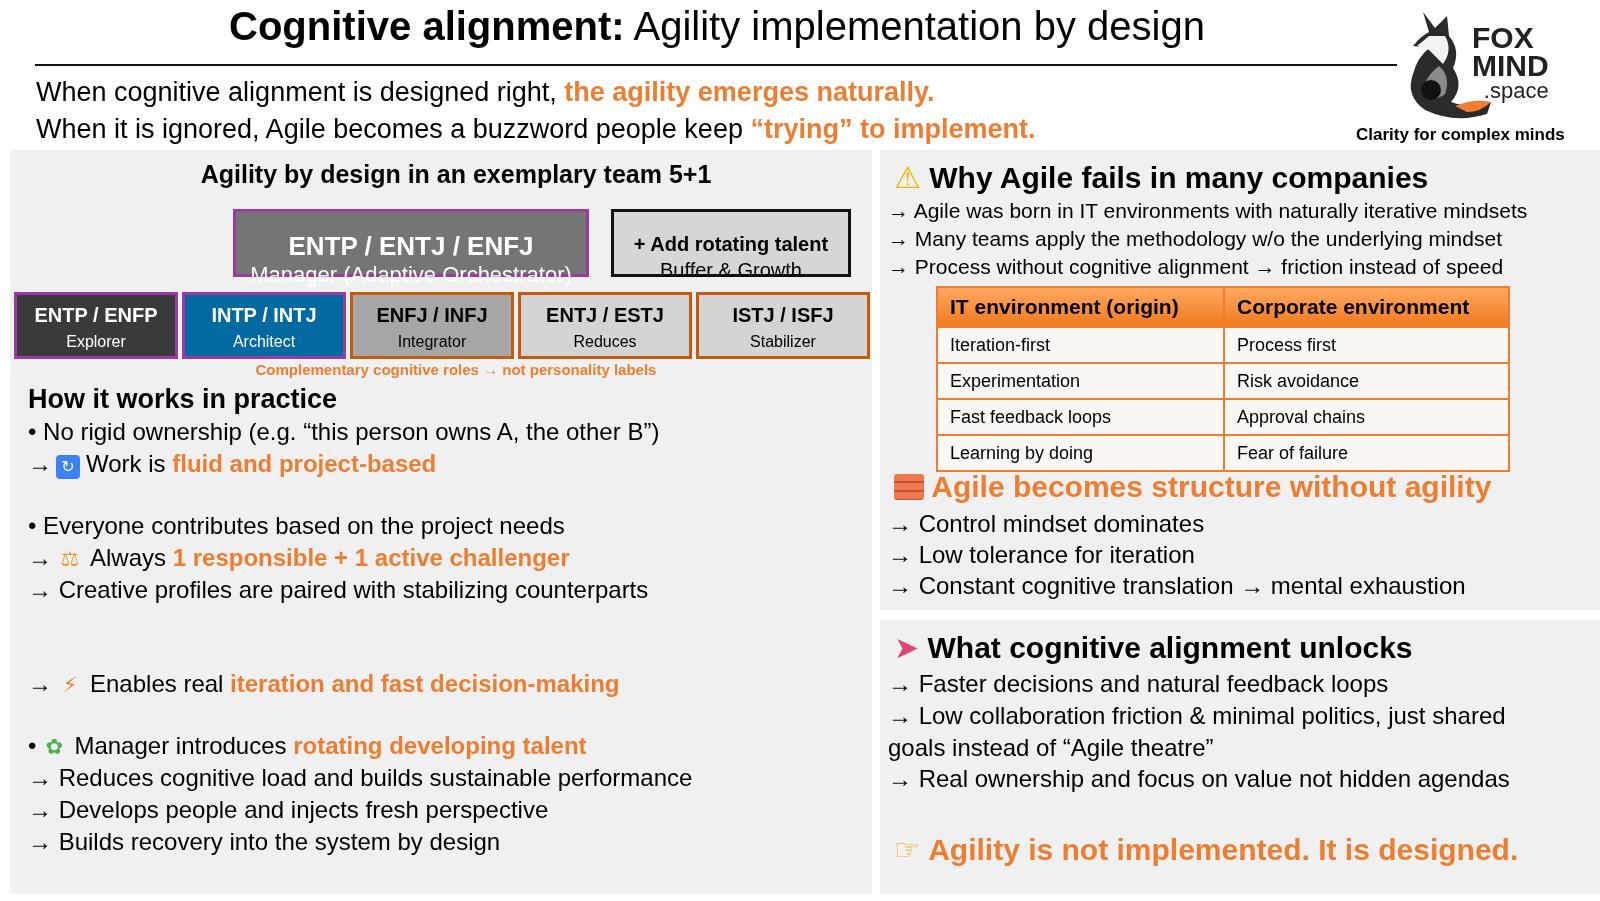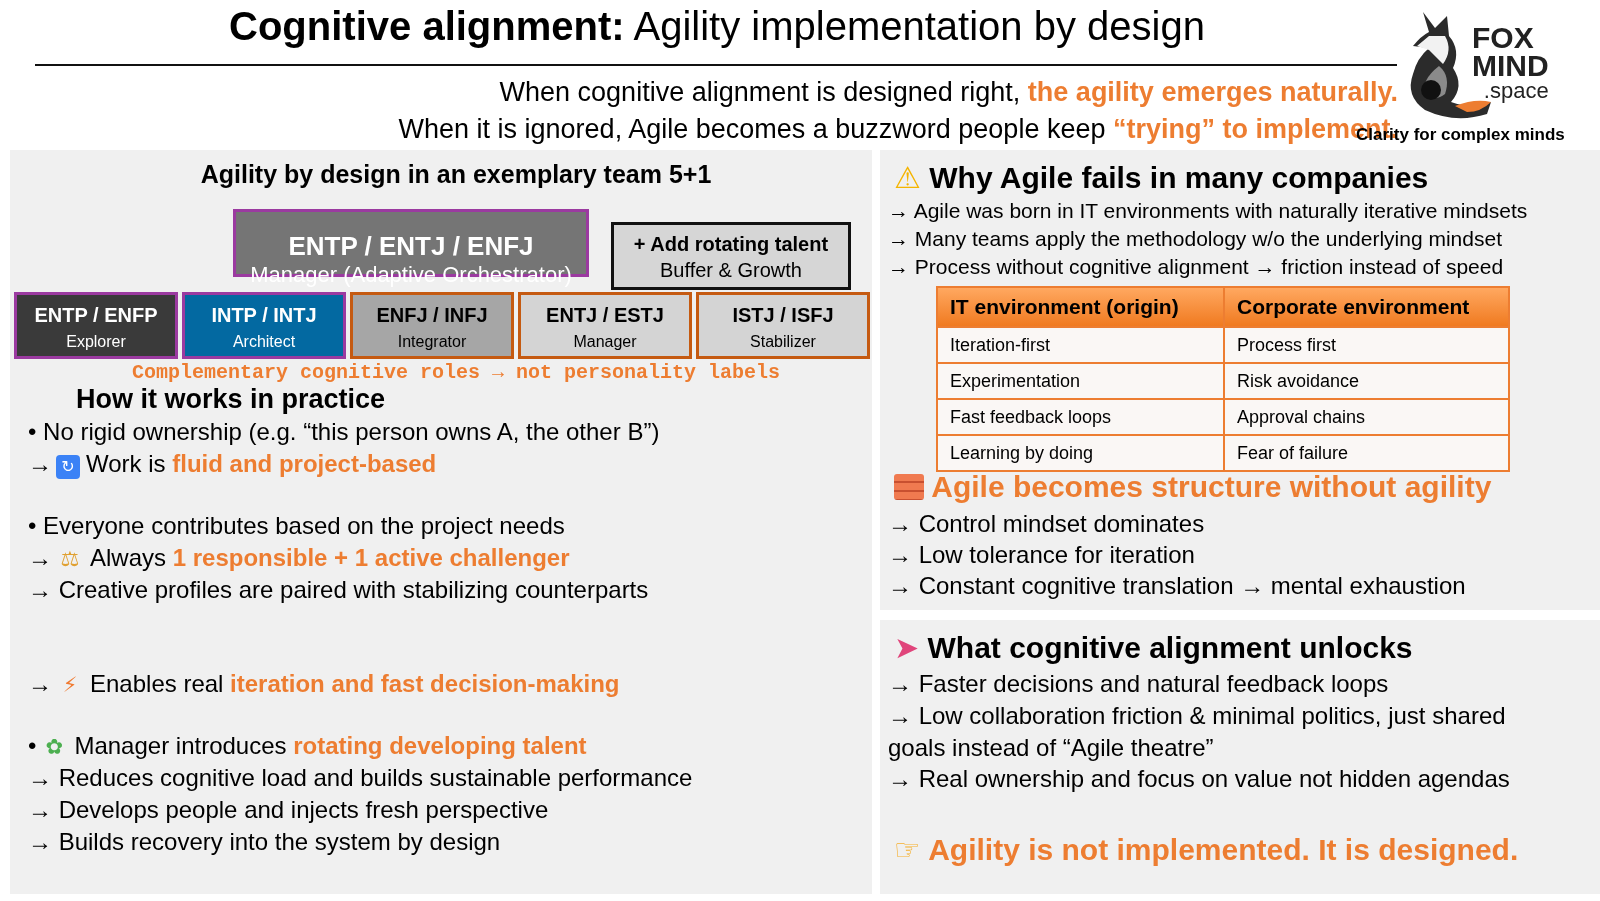--- a/index.html
+++ b/index.html
@@ -1,56 +1,56 @@
 <!DOCTYPE html>
 <html><head>
 <meta charset="utf-8">
 <style>
   * { box-sizing: border-box; margin: 0; padding: 0; }
   html, body { width: 1600px; height: 901px; background: #ffffff; overflow: hidden; }
   body { font-family: "Liberation Sans", "DejaVu Sans", sans-serif; color: #000; position: relative; }
   .orange { color: #ed7d31; font-weight: bold; }
   #title-wrap { position: absolute; left: 36px; width: 1362px; top: 4px; text-align: center; font-size: 40px; }
   #rule { position: absolute; left: 35px; top: 64px; width: 1362px; height: 2px; background: #111; }
-  .sub { position: absolute; left: 36px; width: 1362px; text-align: right; font-size: 27px; white-space: nowrap; }
+  .sub { position: absolute; left: 36px; width: 1362px; text-align: left; font-size: 27px; white-space: nowrap; }
   #sub1 { top: 77px; }
   #sub2 { top: 114px; }
 
   
   #logo { position: absolute; left: 1395px; top: 6px; width: 200px; height: 118px; }
   #logo-text { position: absolute; left: 1472px; top: 24px; font-weight: bold; font-size: 30px; line-height: 28px; color: #222; }
   #logo-text .space { font-size: 22px; font-weight: normal; display:block; text-align:right; line-height: 22px;}
   #tagline { position: absolute; left: 1356px; top: 125px; font-weight: bold; font-size: 17px; white-space: nowrap; }
 
   
   #left { position: absolute; left: 10px; top: 150px; width: 862px; height: 744px; background: #f0f0f0; }
   #left-title { position: absolute; left: 0; width: 892px; top: 10px; text-align: center; font-weight: bold; font-size: 25px; }
 
   .box { position: absolute; text-align: center; border-width: 2px; border-style: solid; }
   .box .l1 { font-weight: bold; display: block; }
   .box .l2 { display: block; }
 
   #mgr { left: 223px; top: 59px; width: 356px; height: 68px; background: #757575; border: 3px solid #9b3aa0; color: #fff; padding-top: 19px; }
   #mgr .l1 { font-size: 26px; line-height: 30px; }
   #mgr .l2 { font-size: 22px; line-height: 27px; }
-  #rot { left: 601px; top: 59px; width: 240px; height: 68px; background: #d6d6d6; border: 3px solid #111; padding-top: 6px; margin-top: 13px; }
+  #rot { left: 601px; top: 59px; width: 240px; height: 68px; background: #d6d6d6; border: 3px solid #111; padding-top: 19px; }
   #rot .l1 { font-size: 20px; line-height: 26px; }
   #rot .l2 { font-size: 20px; line-height: 26px; }
 
   .role { top: 142px; height: 67px; padding-top: 6px; }
   .role .l1 { font-size: 20px; line-height: 28px; }
   .role .l2 { font-size: 16px; line-height: 26px; }
   #r0 { left: 4px;   width: 164px; background: #3a3a3a; border: 3px solid #9b3aa0; color: #fff; }
   #r1 { left: 172px; width: 164px; background: #0369a1; border: 3px solid #9b3aa0; color: #fff; }
   #r2 { left: 340px; width: 164px; background: #a6a6a6; border: 3px solid #c55a11; color: #000; }
   #r3 { left: 508px; width: 174px; background: #d4d4d4; border: 3px solid #c55a11; color: #000; }
   #r4 { left: 686px; width: 174px; background: #d4d4d4; border: 3px solid #c55a11; color: #000; }
-  #roles-note { position: absolute; left: 0; width: 892px; top: 211px; text-align: center; font-size: 20px; font-weight: bold; color: #ed7d31; font-family: Liberation Mono, monospace; }
-
-  #how-title { position: absolute; left: 18px; top: 234px; font-size: 27px; font-weight: bold; margin-left: 48px; }
+  #roles-note { position: absolute; left: 0; width: 892px; top: 211px; text-align: center; font-size: 15px; font-weight: bold; color: #ed7d31; }
+
+  #how-title { position: absolute; left: 18px; top: 234px; font-size: 27px; font-weight: bold; }
   .ln { position: absolute; left: 18px; font-size: 24px; white-space: nowrap; }
   .emo { display: inline-block; width: 28px; text-align: center; font-size: 21px; margin: 0 6px 0 4px; }
   .emo.box-blue { background: #3b82f6; color: #fff; border-radius: 4px; width: 24px; height: 24px; line-height: 24px; font-size: 16px; }
 
   
   #right1 { position: absolute; left: 880px; top: 150px; width: 720px; height: 460px; background: #f0f0f0; }
   #right2 { position: absolute; left: 880px; top: 620px; width: 720px; height: 274px; background: #f0f0f0; }
   .rtitle { position: absolute; left: 14px; font-size: 30px; font-weight: bold; white-space: nowrap; }
   .rln { position: absolute; left: 8px; font-size: 21px; white-space: nowrap; }
   .rln.big { font-size: 24px; }
@@ -111,21 +111,21 @@
   <div class="box role" id="r1">
     <span class="l1">INTP / INTJ</span>
     <span class="l2">Architect</span>
   </div>
   <div class="box role" id="r2">
     <span class="l1">ENFJ / INFJ</span>
     <span class="l2">Integrator</span>
   </div>
   <div class="box role" id="r3">
     <span class="l1">ENTJ / ESTJ</span>
-    <span class="l2">Manager</span>
+    <span class="l2">Reduces</span>
   </div>
   <div class="box role" id="r4">
     <span class="l1">ISTJ / ISFJ</span>
     <span class="l2">Stabilizer</span>
   </div>
   <div id="roles-note">Complementary cognitive roles → not personality labels</div>
 
   <div id="how-title">How it works in practice</div>
 
   <div class="ln" style="top:268px">

